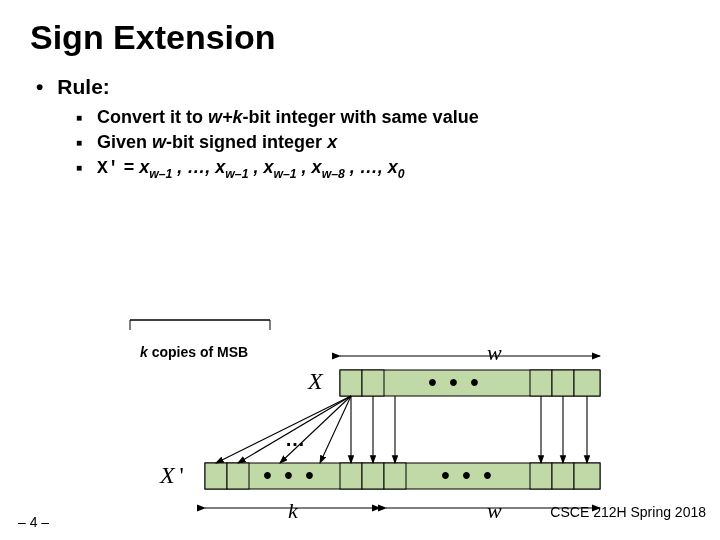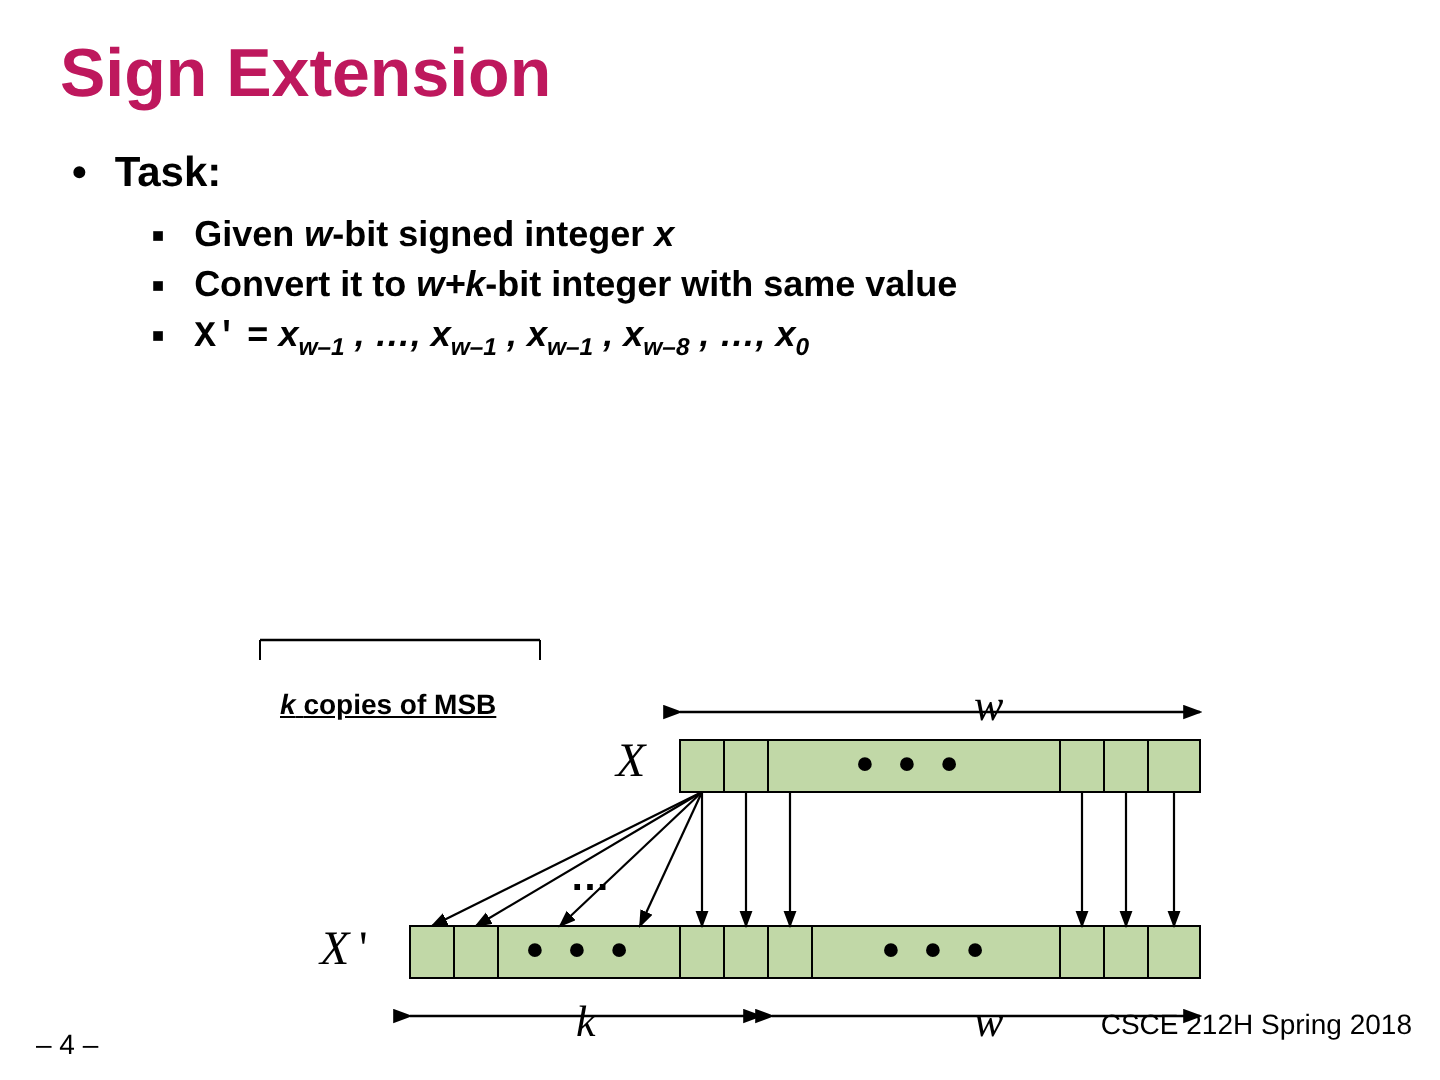--- a/index.html
+++ b/index.html
@@ -11,21 +11,21 @@
     background: #fff;
     position: relative;
     overflow: hidden;
   }
   .slide {
     padding: 8px 30px 0 30px;
   }
   .title {
     font-size: 34px;
     font-weight: bold;
-    color: #be185d;
+    color: #000000;
     margin: 10px 0 18px 0;
   }
   .bullet-l1 {
     font-size: 21px;
     font-weight: bold;
     color: #000;
     margin: 12px 0 8px 6px;
   }
   .bullet-l1::before {
     content: "•";
@@ -46,21 +46,20 @@
   .it { font-style: italic; }
   .sub { font-size: 0.68em; vertical-align: sub; }
   .courier { font-family: "Courier New", monospace; }
   .note-k {
     position: absolute;
     left: 140px;
     top: 344px;
     font-weight: bold;
     font-size: 14px;
     font-style: italic;
-    text-decoration: underline;
   }
   .w-top {
     position: absolute;
     left: 487px;
     top: 340px;
     font-style: italic;
     font-family: "Times New Roman", serif;
     font-size: 22px;
   }
   .x-label {
@@ -129,26 +128,26 @@
     font-size: 24px;
     letter-spacing: 3px;
   }
 </style>
 </head>
 <body>
 
 <div class="slide">
   <div class="title">Sign Extension</div>
 
-  <div class="bullet-l1">Task:</div>
+  <div class="bullet-l1">Rule:</div>
+  <div class="bullet-l2">
+    <span>Convert it to </span><span class="it">w+k</span><span>-bit integer with same value</span>
+  </div>
   <div class="bullet-l2">
     <span>Given </span><span class="it">w</span><span>-bit signed integer </span><span class="it">x</span>
-  </div>
-  <div class="bullet-l2">
-    <span>Convert it to </span><span class="it">w+k</span><span>-bit integer with same value</span>
   </div>
 
   <div class="bullet-l2">
     <span class="courier">X'</span><span> = </span><span class="it">x<span class="sub">w–1</span> , …, x<span class="sub">w–1</span> , x<span class="sub">w–1</span> , x<span class="sub">w–8</span> , …, x<span class="sub">0</span></span>
   </div>
 </div>
 
 <svg class="diagram" viewBox="0 0 720 540">
   <defs>
     <marker id="arrow" markerWidth="8" markerHeight="8" refX="7" refY="3" orient="auto">

